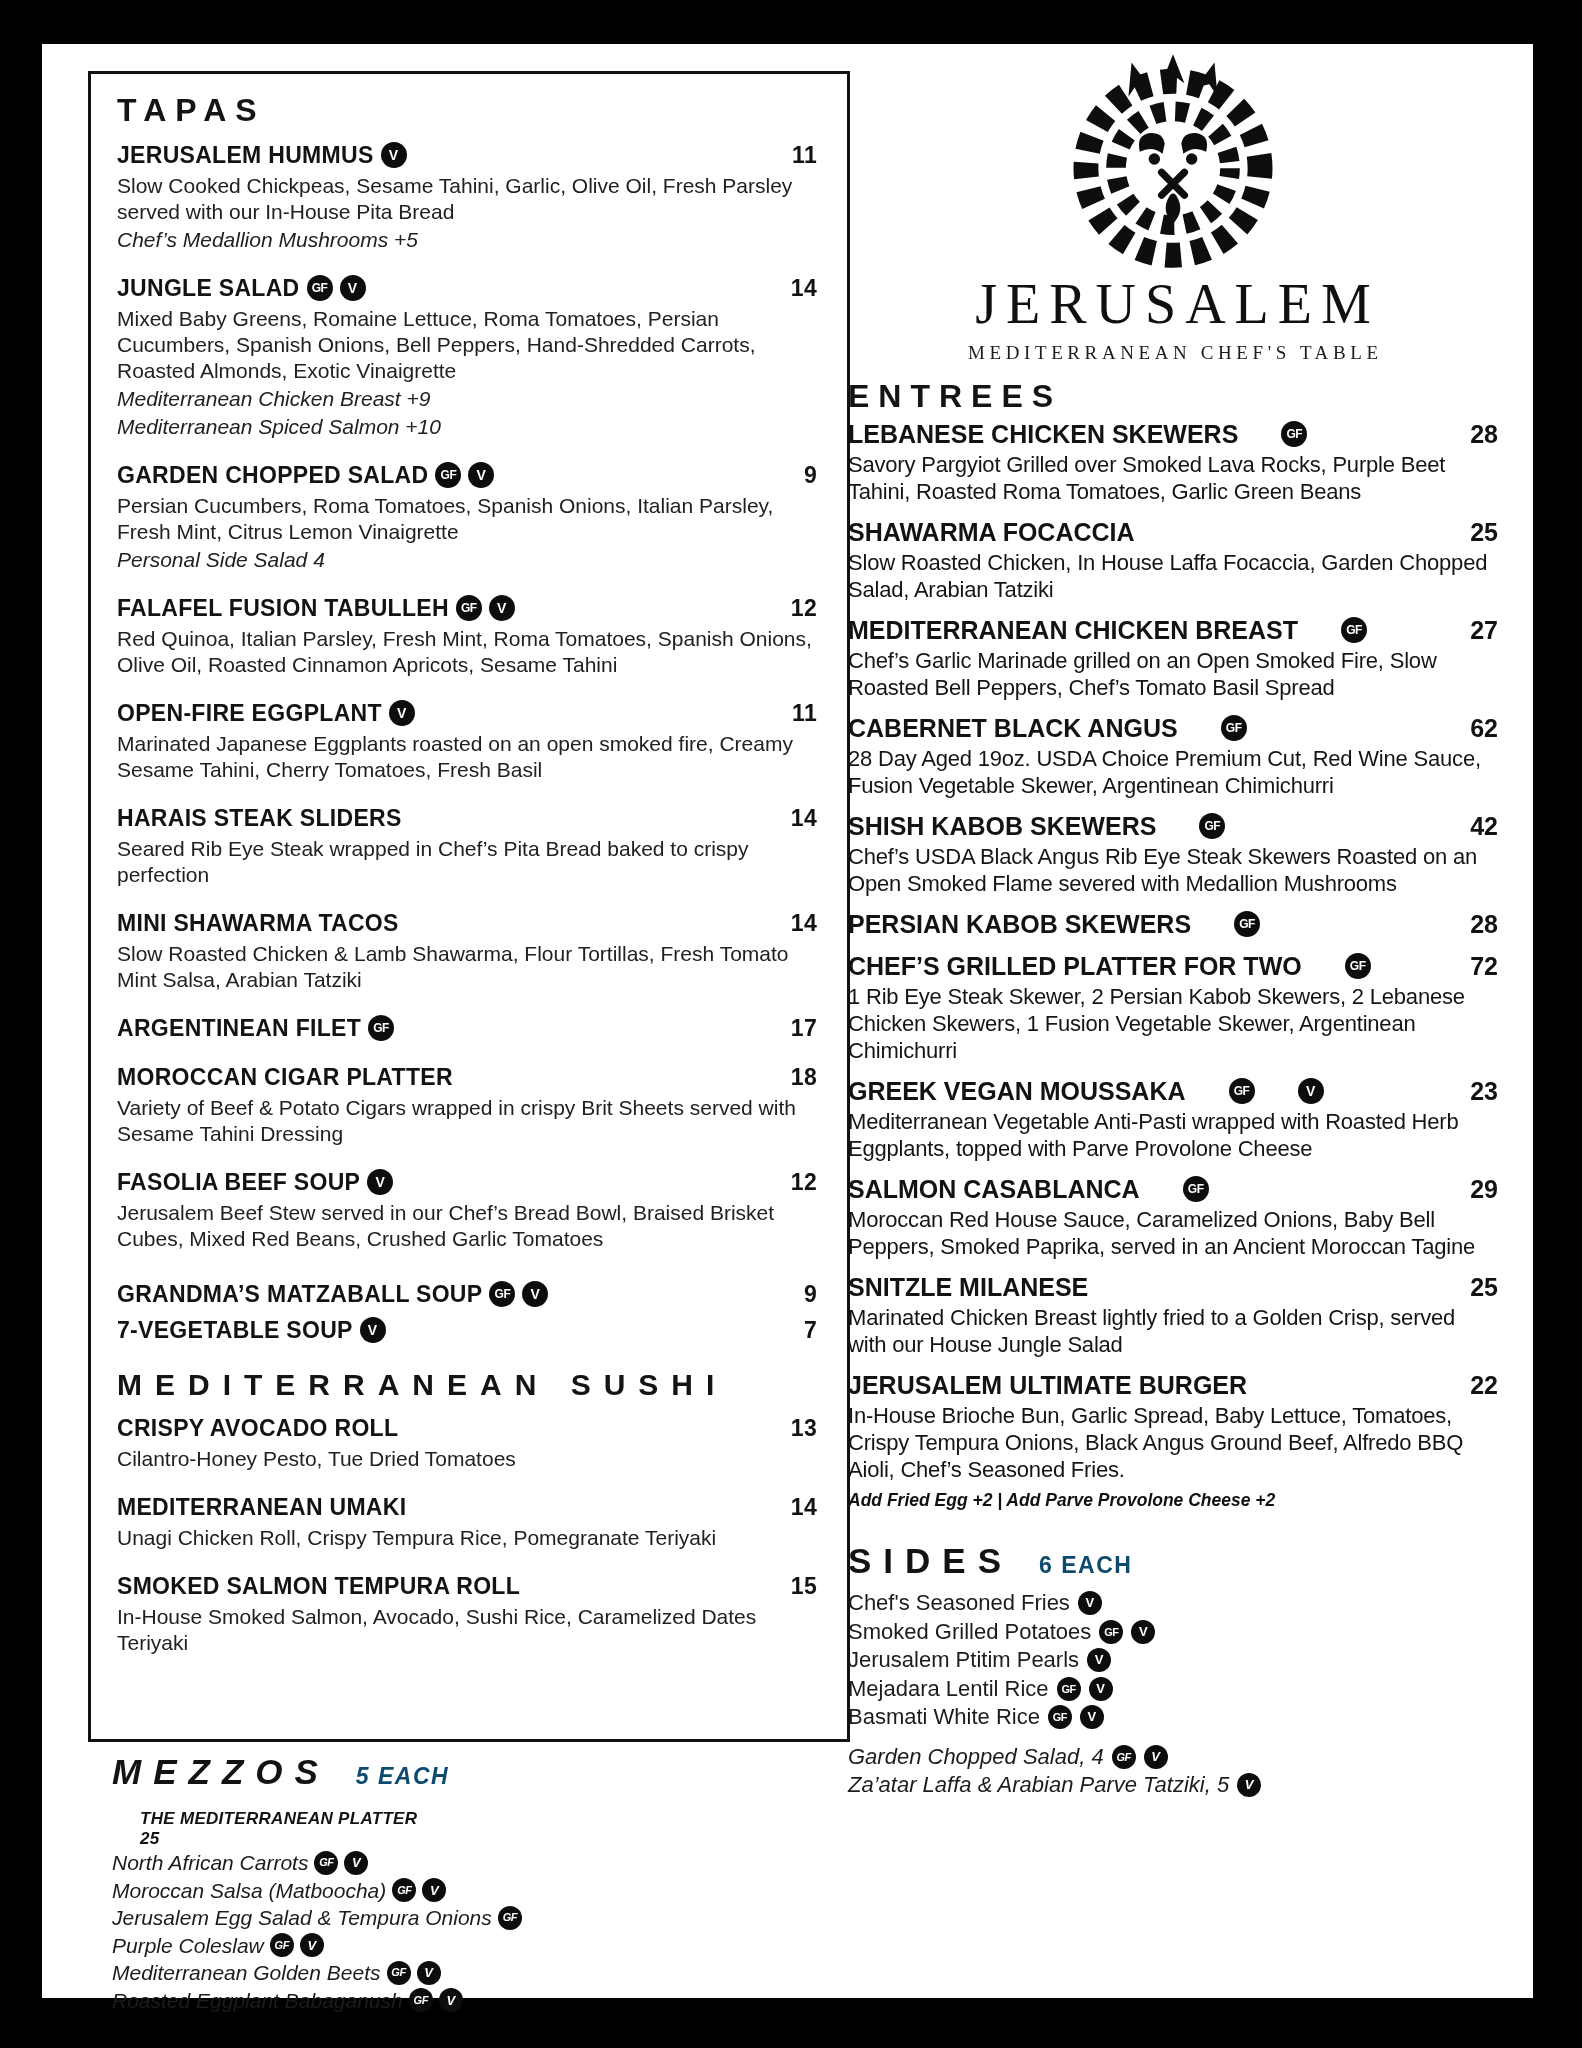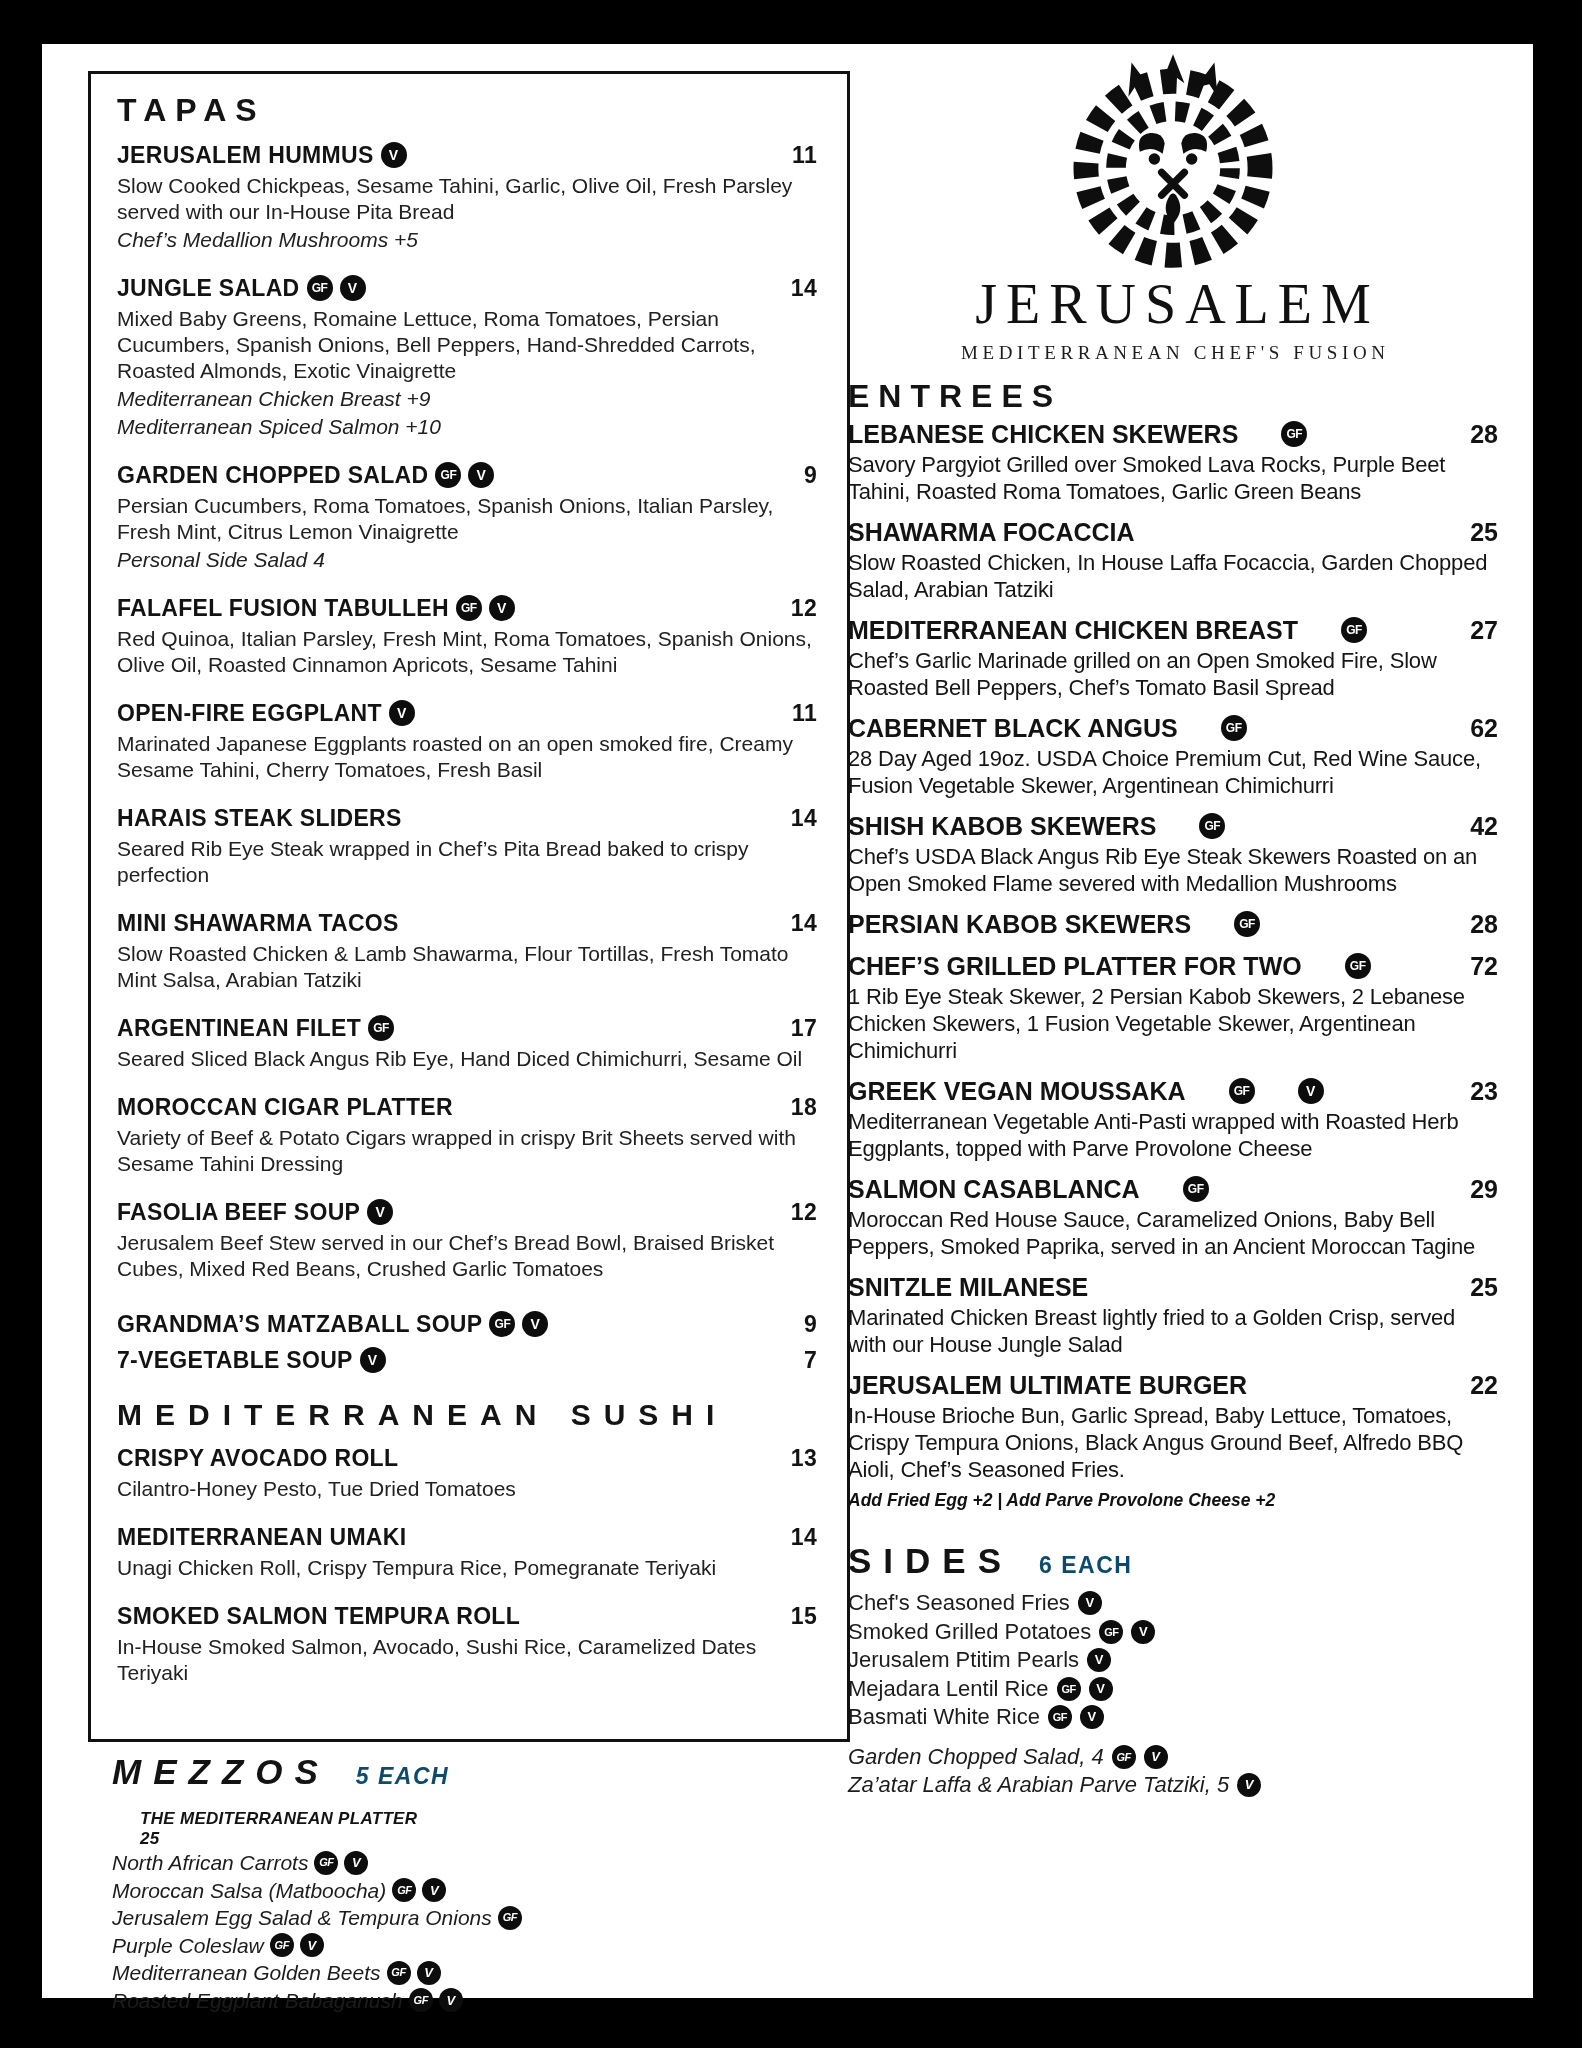--- a/index.html
+++ b/index.html
@@ -142,21 +142,20 @@
       </div>
       <div class="mi-desc">Slow Roasted Chicken &amp; Lamb Shawarma, Flour Tortillas, Fresh Tomato Mint Salsa, Arabian Tatziki</div>
 
     </div>
     <div class="mi">
       <div class="mi-head">
         <span class="mi-name">ARGENTINEAN FILET</span>
             <span class="badge gf">GF</span>
         <span class="mi-price">17</span>
       </div>
-      <div class="mi-desc">Seared Sliced Black Angus Rib Eye, Hand Diced Chimichurri, Sesame Oil</div>
 
     </div>
     <div class="mi">
       <div class="mi-head">
         <span class="mi-name">MOROCCAN CIGAR PLATTER</span>
         <span class="mi-price">18</span>
       </div>
       <div class="mi-desc">Variety of Beef &amp; Potato Cigars wrapped in crispy Brit Sheets served with Sesame Tahini Dressing</div>
 
     </div>
@@ -277,21 +276,21 @@
           <circle cx="92" cy="103" r="5.5"></circle>
           <circle cx="128" cy="103" r="5.5"></circle>
         </g>
         <g stroke="#0e0e0e" stroke-width="7" stroke-linecap="round" fill="none">
           <path d="M99 116 l22 22"></path>
           <path d="M121 116 l-22 22"></path>
           <path d="M110 140 q-7 11 0 20 q7 -9 0 -20"></path>
         </g>
       </svg>
       <div class="wordmark">JERUSALEM</div>
-      <div class="tagline">MEDITERRANEAN CHEF'S FUSION</div>
+      <div class="tagline">MEDITERRANEAN CHEF'S TABLE</div>
     </div>
 
     <div class="sec-title entrees-title">ENTREES</div>
     <div>
     <div class="mi">
       <div class="mi-head">
         <span class="mi-name">LEBANESE CHICKEN SKEWERS</span>
             <span class="badge gf">GF</span>
         <span class="mi-price">28</span>
       </div>

